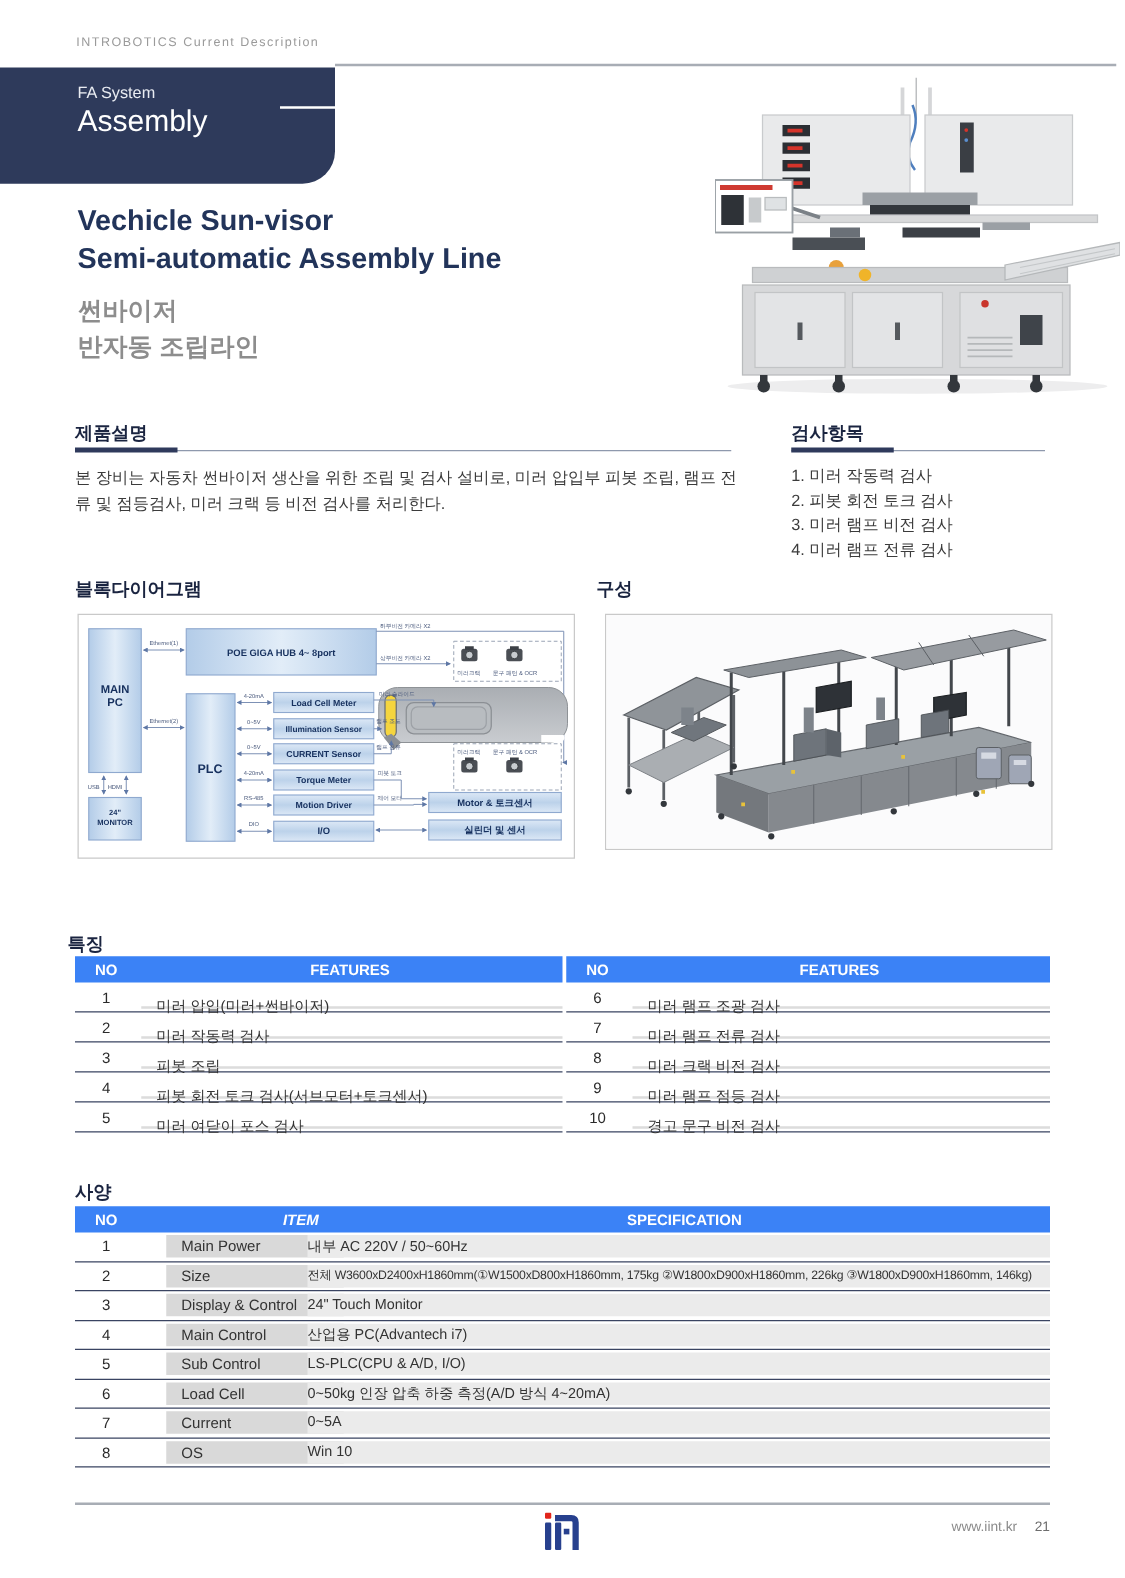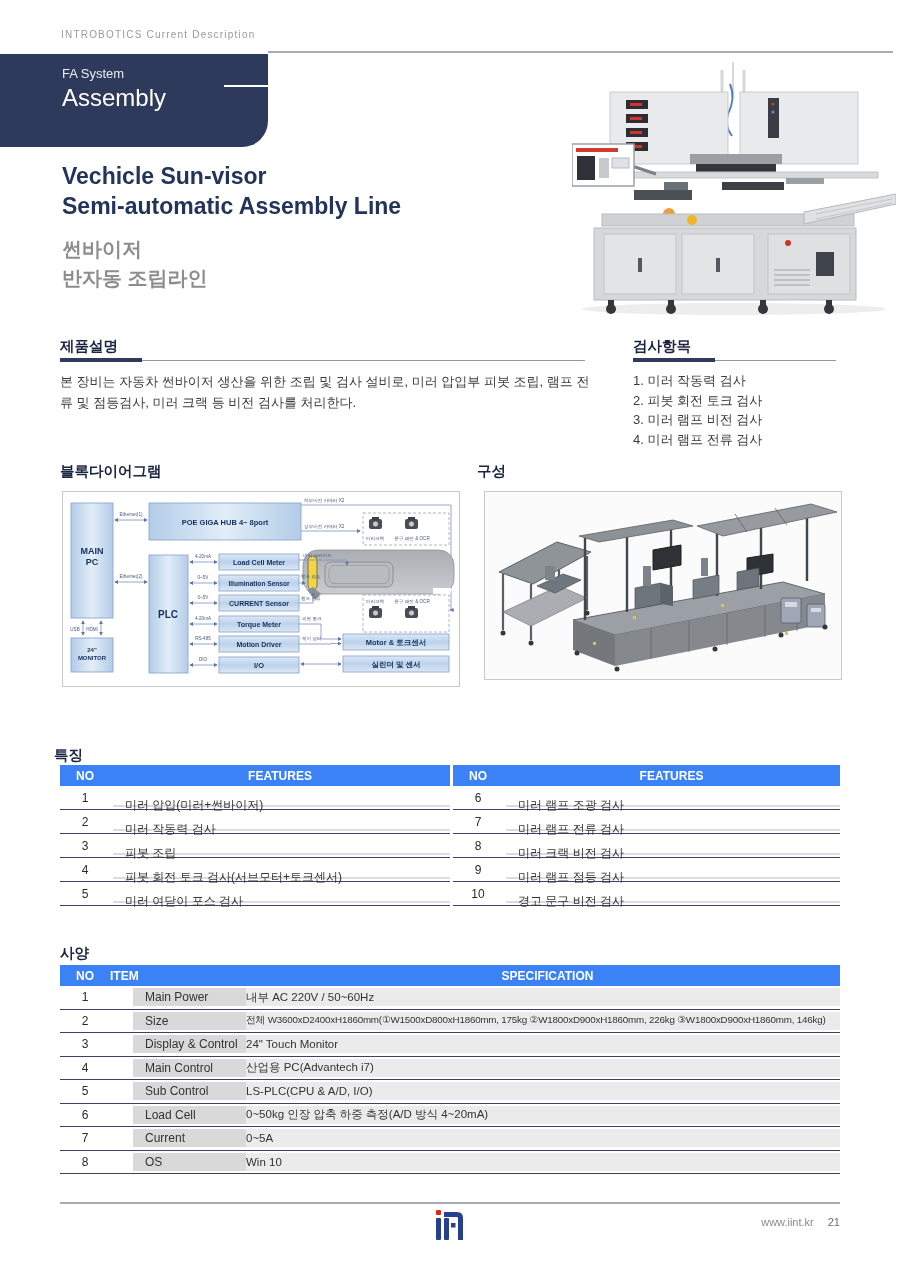--- a/index.html
+++ b/index.html
@@ -25,21 +25,21 @@
   .body-text{position:absolute;font-size:13px;line-height:21px;color:#3b3b3b;}
   .insp-item{font-size:13px;line-height:19.5px;color:#3b3b3b;}
 
   
   .frame{position:absolute;border:1px solid #c9c9c9;background:#ffffff;}
 
   
   .t-head{position:absolute;height:21px;background:#3b82f6;color:#fff;display:flex;align-items:center;font-weight:bold;font-size:12px;}
   .h-no{width:50px;text-align:center;}
   .h-flex{flex:1;text-align:center;}
-  .h-item{width:145px;text-align:left;}
+  .h-item{width:145px;text-align:right;font-style:italic;}
   .rows{position:absolute;}
   .f-row{position:relative;height:23px;border-bottom:1.6px solid #3a4462;}
   .f-no{position:absolute;left:0;top:0;bottom:0;width:50px;display:flex;align-items:center;justify-content:center;font-size:12px;color:#2a2a2a;}
   .f-cell{position:absolute;left:53px;right:0;top:2px;bottom:2.5px;background:#dcdcdc;display:flex;align-items:center;padding-left:12px;font-size:12px;color:#333;margin-top:17px;}
   .s-row{position:relative;height:22.5px;border-bottom:1.6px solid #3a4462;}
   .s-item{position:absolute;left:53px;width:130px;top:2px;bottom:2.5px;background:#d9d9d9;display:flex;align-items:center;padding-left:12px;font-size:12px;color:#333;margin-left:20px;}
   .s-spec{position:absolute;left:186px;right:0;top:2px;bottom:2.5px;background:#ebebeb;display:flex;align-items:center;font-size:11.5px;color:#333;}
   .s-row.small .s-spec{font-size:9.8px;letter-spacing:-0.2px;text-align:center;}
 
   

